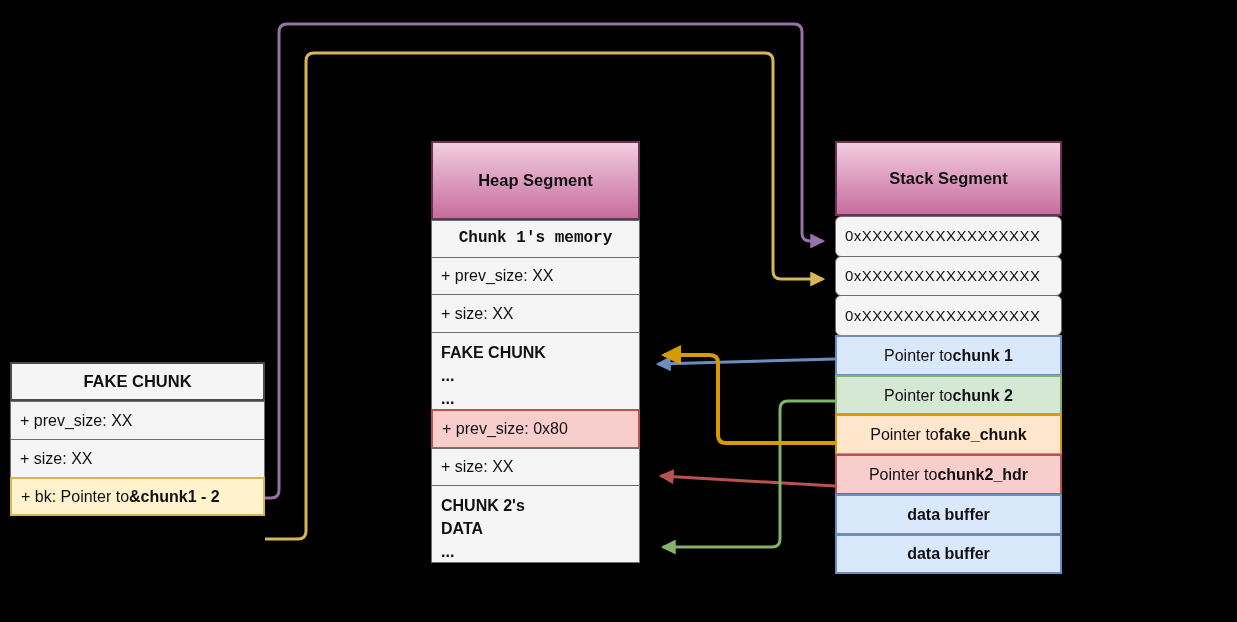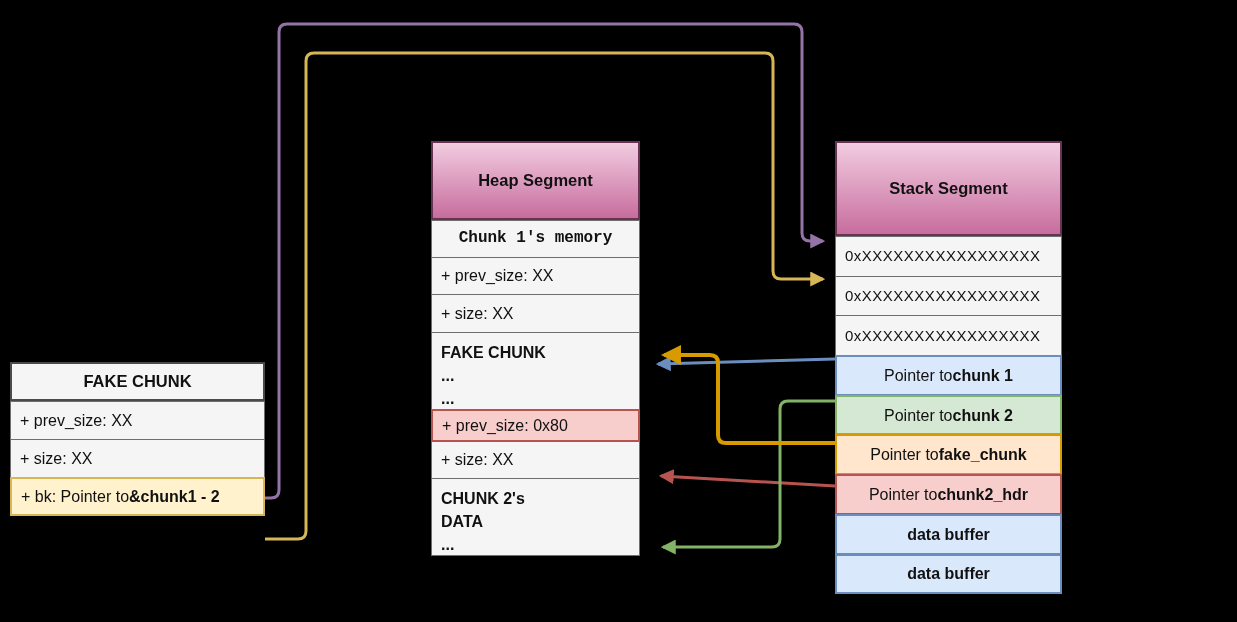--- a/index.html
+++ b/index.html
@@ -43,23 +43,23 @@
   #fake-chunk-table .hdr2{
     box-sizing:border-box;height:39px;display:flex;align-items:center;justify-content:center;
     font-weight:bold;font-size:16.5px;background:var(--row-fill,#f5f5f5);
     border:2px solid #4a4a4a;
   }
   
   #heap-table{left:431px;top:141px;width:209px;}
   #heap-table .hdr{height:79px;}
   
   #stack-table{left:835px;top:141px;width:227px;}
-  #stack-table .hdr{height:95px;}
+  #stack-table .hdr{height:75px;}
   #stack-table .row{height:40.7px;}
-  #stack-table .hexrow{font-size:15px;letter-spacing:.5px;}
+  #stack-table .hexrow{font-size:15px;letter-spacing:.5px;border-radius:6px;}
   .subheader{justify-content:center;font-weight:bold;font-family:Liberation Mono, monospace;}
   
   #arrows{position:absolute;left:0;top:0;z-index:5;pointer-events:none;}
   .ln{fill:none;stroke-width:3px;}
   .ln-thick{fill:none;stroke-width:4px;}
   .s-purple{stroke:var(--purple-stroke,#9673a6);} .f-purple{fill:var(--purple-stroke,#9673a6);}
   .s-yellow{stroke:var(--yellow-stroke,#d6b656);} .f-yellow{fill:var(--yellow-stroke,#d6b656);}
   .s-blue{stroke:var(--blue-stroke,#6c8ebf);}     .f-blue{fill:var(--blue-stroke,#6c8ebf);}
   .s-green{stroke:var(--green-stroke,#82b366);}   .f-green{fill:var(--green-stroke,#82b366);}
   .s-orange{stroke:var(--orange-stroke,#d79b00);} .f-orange{fill:var(--orange-stroke,#d79b00);}
@@ -121,21 +121,21 @@
     <span>+ prev_size: XX</span>
   </div>
   <div class="row" style="height:39px">
     <span>+ size: XX</span>
   </div>
   <div class="row multi" style="height:78px">
     <div>FAKE CHUNK</div>
     <div>...</div>
     <div>...</div>
   </div>
-  <div class="row c-red" style="height:33px">
+  <div class="row c-red" style="height:40px">
     <span>+ prev_size: 0x80</span>
   </div>
   <div class="row" style="height:38px">
     <span>+ size: XX</span>
   </div>
   <div class="row multi" style="height:78px">
     <div>CHUNK 2's</div>
     <div>DATA</div>
     <div>...</div>
   </div>

